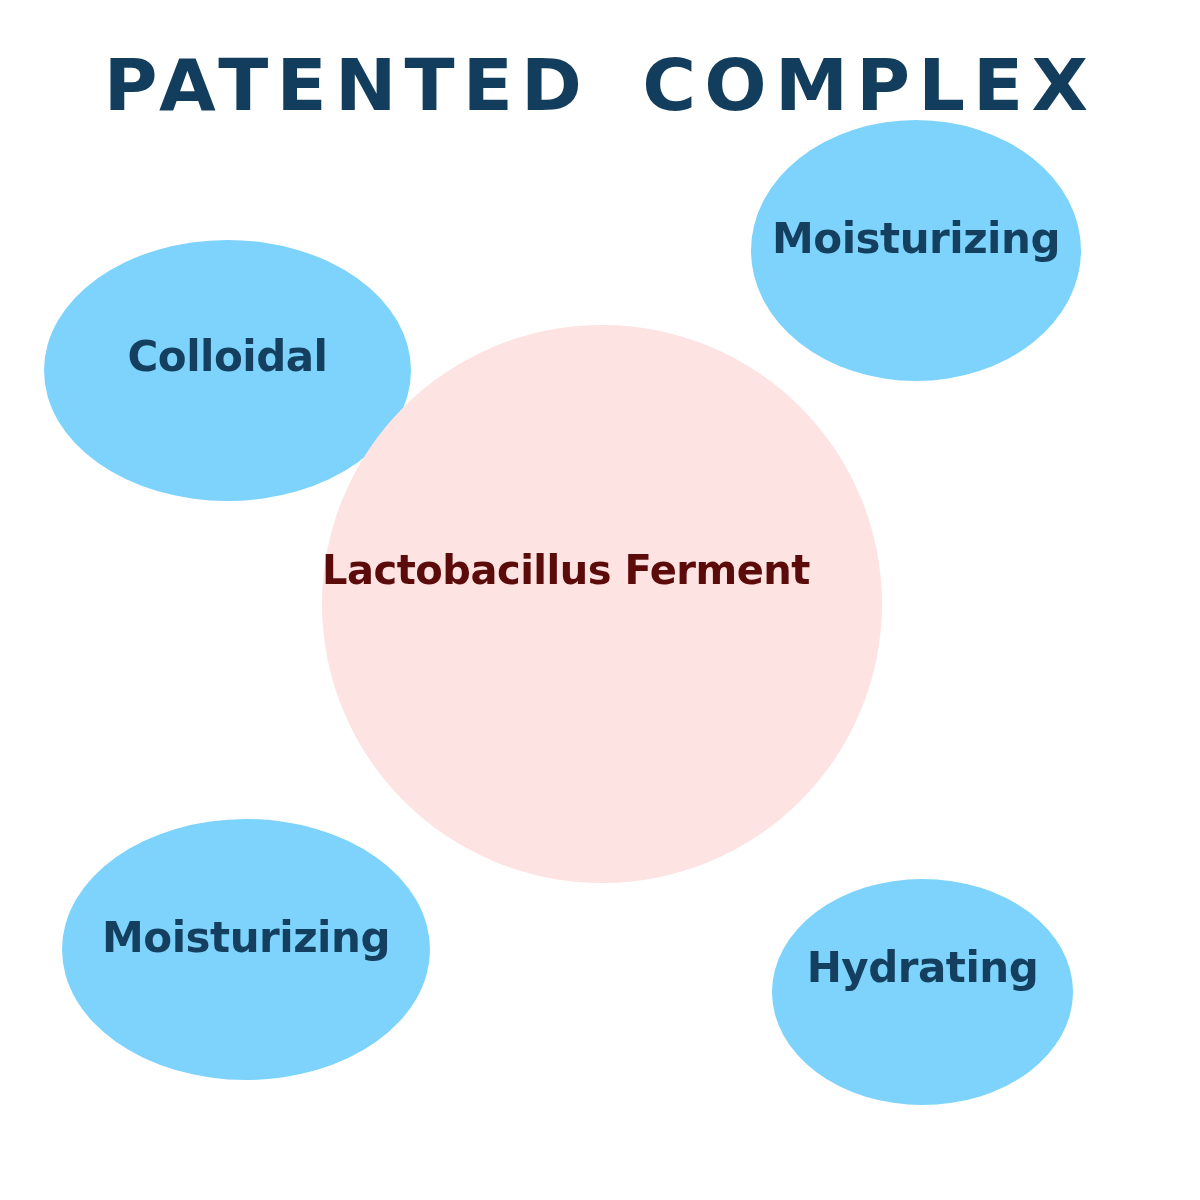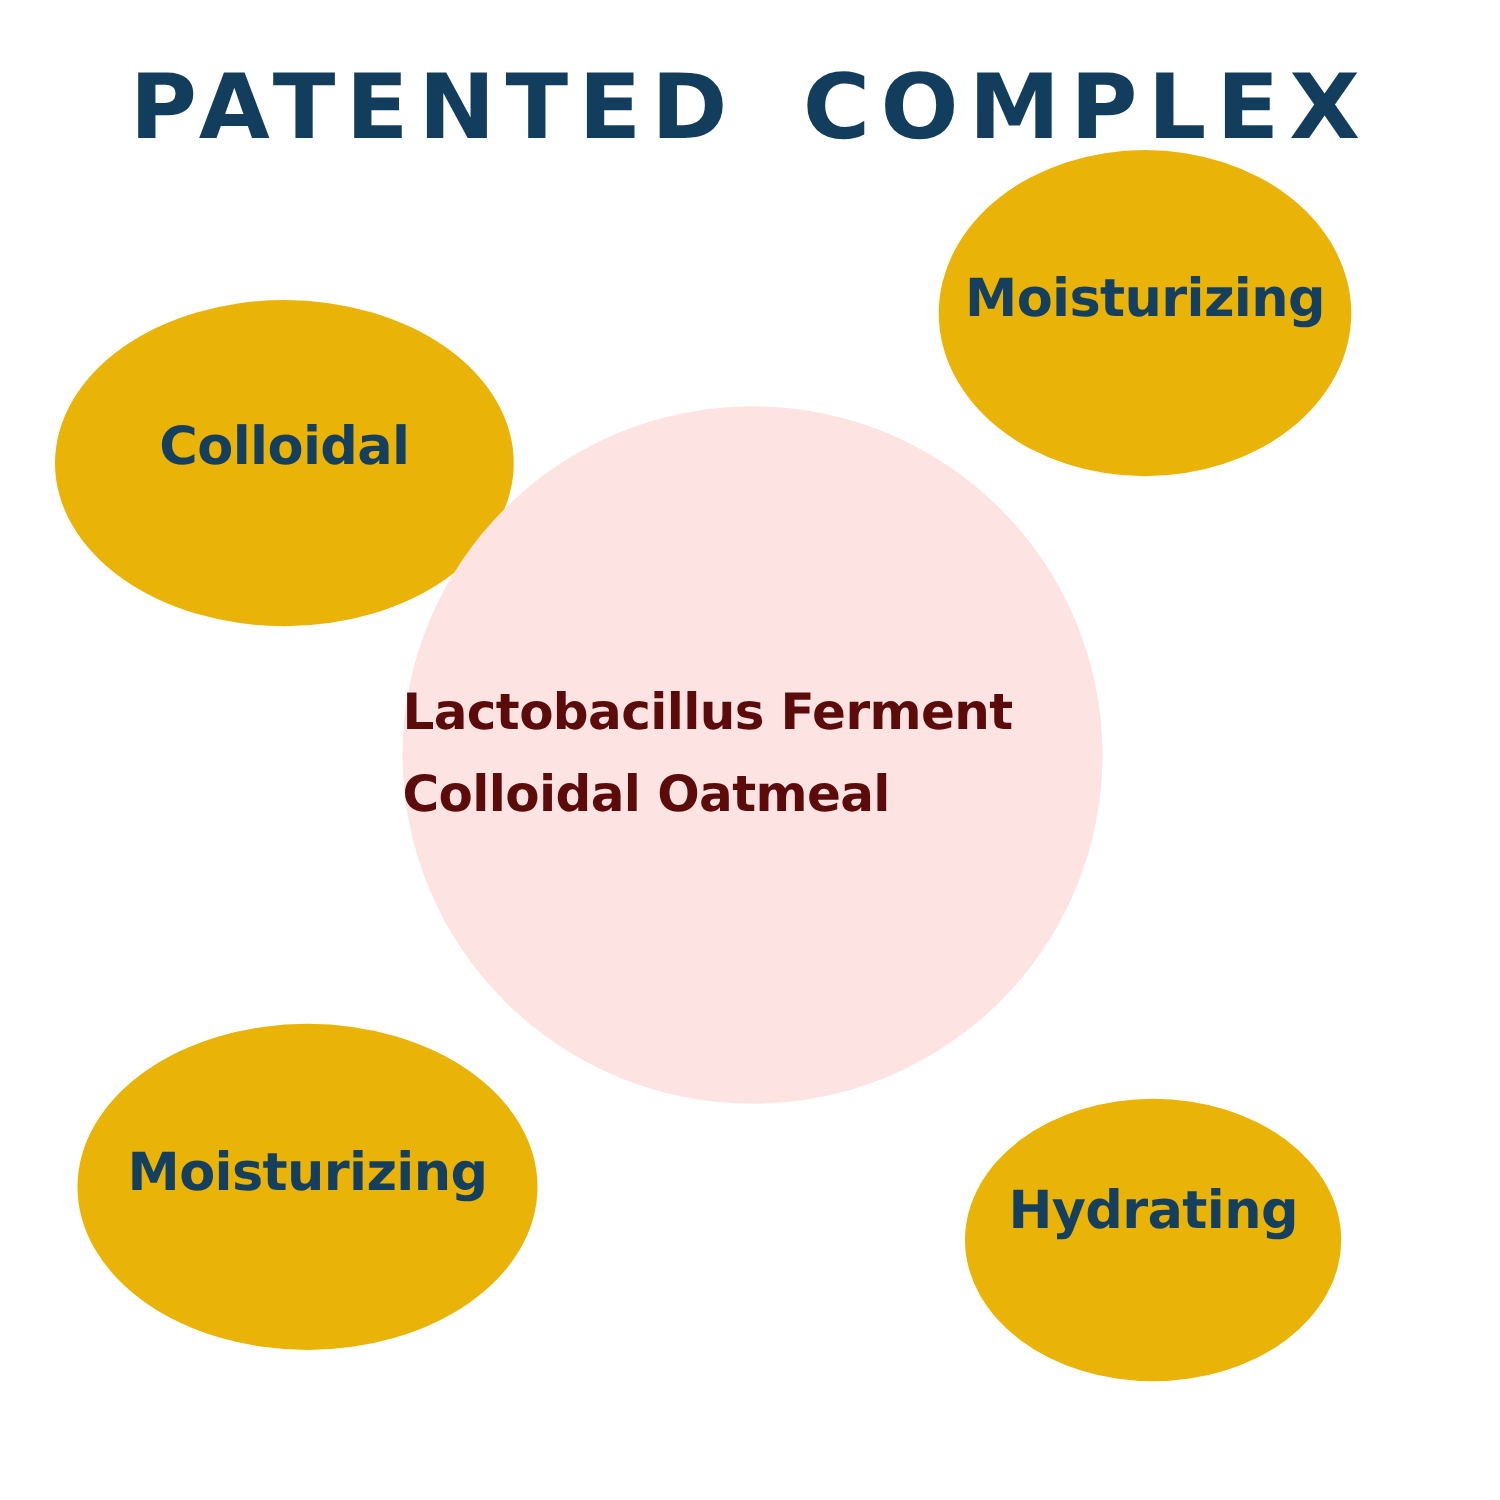--- a/index.html
+++ b/index.html
@@ -25,21 +25,21 @@
       font-size: 72px;
       letter-spacing: 8px;
       word-spacing: 18px;
       color: #133d5c;
       line-height: 86px;
       transform: scaleX(1.02);
     }
     .ellipse {
       position: absolute;
       border-radius: 50%;
-      background: #eab308;
+      background: #7dd3fc;
       text-decoration: underline;
     }
     .ellipse .label {
       position: absolute;
       left: 0;
       width: 100%;
       text-align: center;
       font-family: "DejaVu Sans", "Liberation Sans", sans-serif;
       font-weight: bold;
       font-size: 42px;
@@ -91,21 +91,20 @@
   <div class="label">Colloidal</div>
 </div>
 
 <div class="ellipse" id="bubble-moisturizing">
   <div class="label">Moisturizing</div>
 </div>
 
 <div class="center-circle">
   <div class="center-lines">
     <div>Lactobacillus Ferment</div>
-    <div>Colloidal Oatmeal</div>
   </div>
 </div>
 
 <div class="ellipse" id="bubble-strengthening">
   <div class="label">Moisturizing</div>
 </div>
 
 <div class="ellipse" id="bubble-hydrating">
   <div class="label">Hydrating</div>
 </div>

